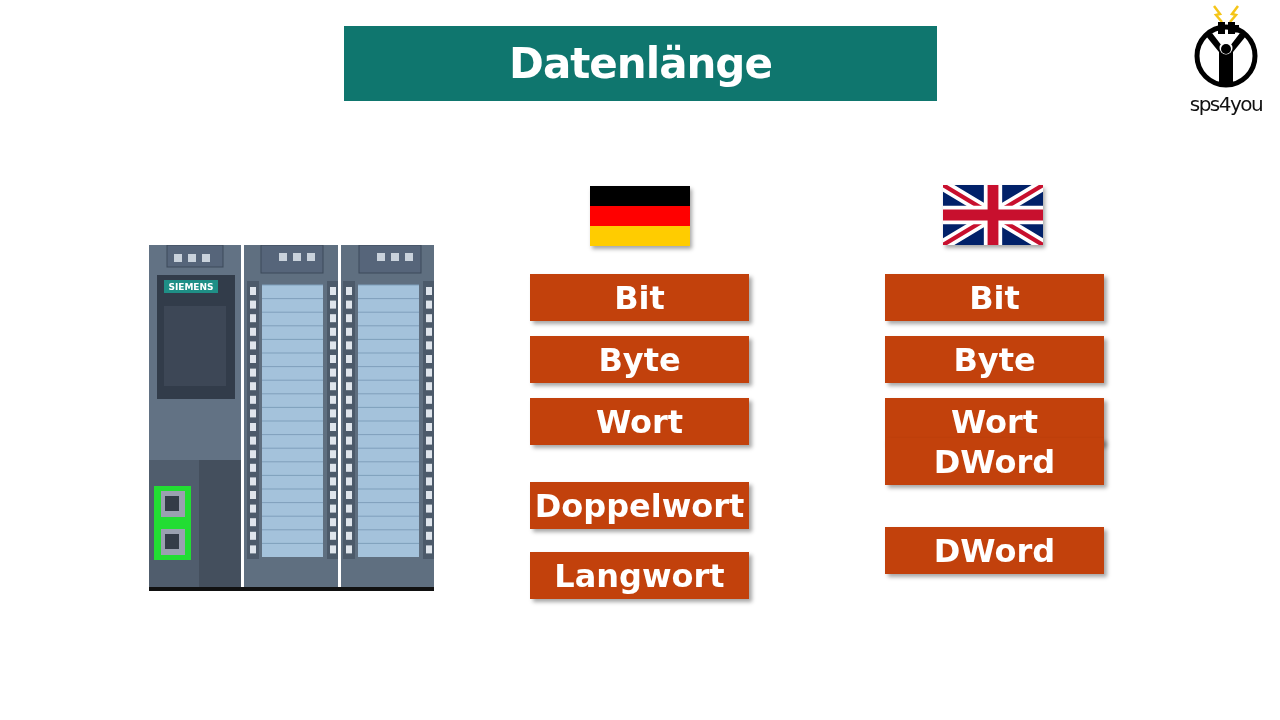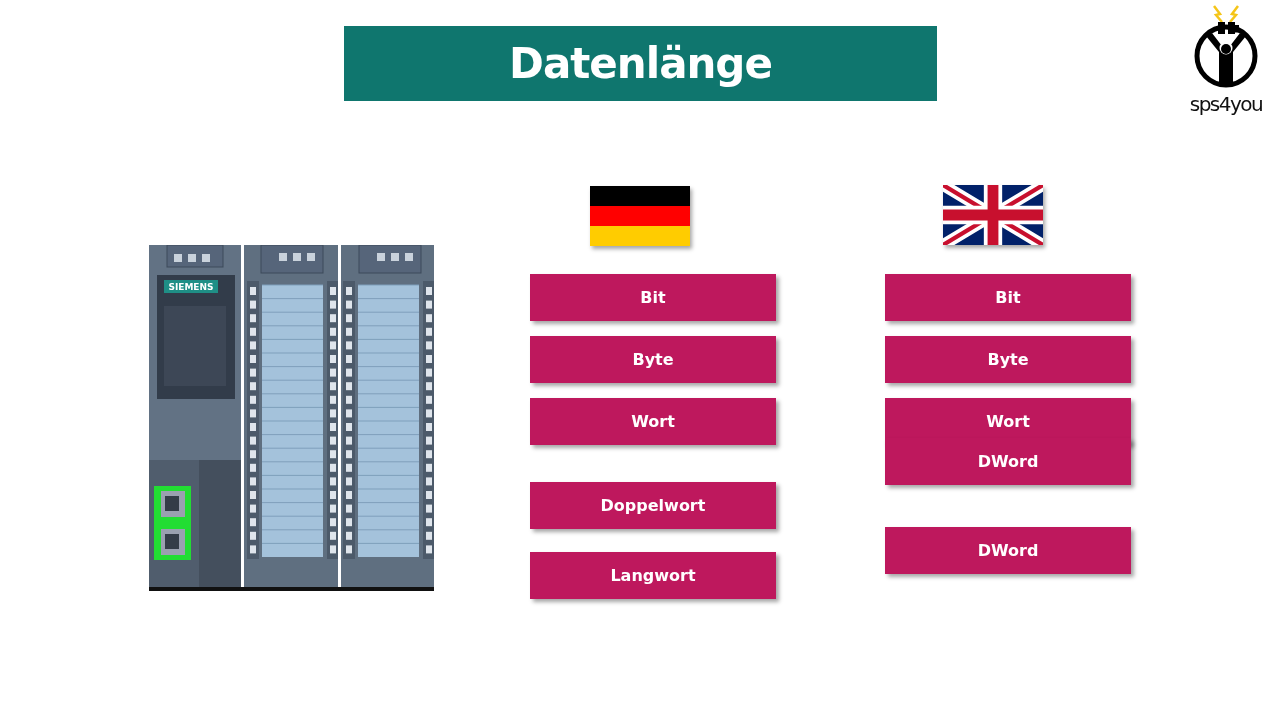--- a/index.html
+++ b/index.html
@@ -6,21 +6,21 @@
   body { width:1280px; height:720px; background:#ffffff; position:relative; overflow:hidden; font-family:"DejaVu Sans", sans-serif; }
   .title-bar { position:absolute; left:344px; top:26px; width:593px; height:75px; background:#0f766e; display:flex; align-items:center; justify-content:center; }
   .title-bar span { color:#fff; font-weight:bold; font-size:42px; font-family:"DejaVu Sans", sans-serif; letter-spacing:-1px; }
   .logo { position:absolute; left:1176px; top:4px; width:100px; height:120px; }
   .logo-text { position:absolute; left:0; top:88px; width:100px; text-align:center; font-size:20px; color:#111; font-family:"DejaVu Sans", sans-serif; letter-spacing:-1.5px; }
   .plc { position:absolute; left:149px; top:229px; width:285px; height:302px;margin-top:16px; }
   .flag { position:absolute; width:100px; height:60px; box-shadow:2px 3px 4px rgba(0,0,0,0.35); }
   .flag-de { left:590px; top:186px; }
   .flag-de div { height:20px; }
   .flag-uk { left:943px; top:185px; }
-  .btn { position:absolute; width:246px; height:47px; background:#be185d; color:#fff; font-weight:bold; font-size:16px; display:flex; align-items:center; justify-content:center; box-shadow:3px 3px 4px rgba(0,0,0,0.35); font-family:"DejaVu Sans", sans-serif; }
+  .btn { position:absolute; width:219px; height:47px; background:#c2410c; color:#fff; font-weight:bold; font-size:32px; display:flex; align-items:center; justify-content:center; box-shadow:3px 3px 4px rgba(0,0,0,0.35); font-family:"DejaVu Sans", sans-serif; }
 </style>
 </head>
 <body>
 
 <div class="title-bar">
   <span>Datenlänge</span>
 </div>
 
 <div class="logo">
   <svg width="100" height="90" viewBox="0 0 100 90">

